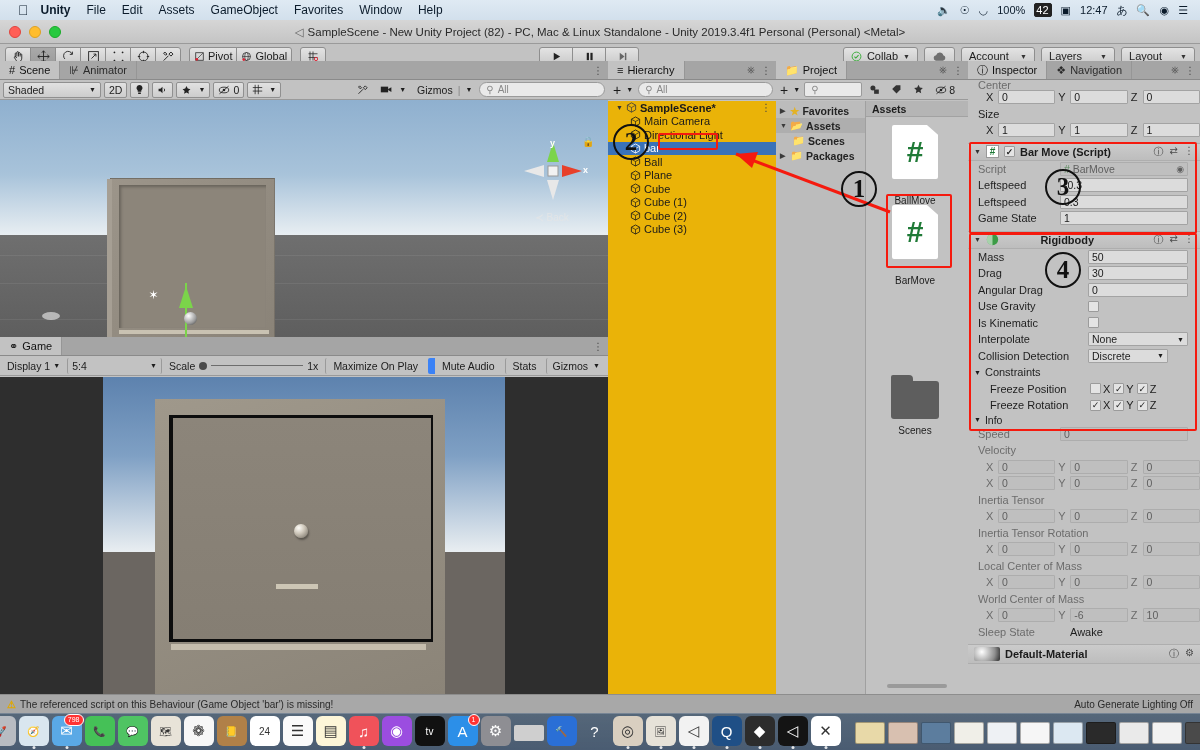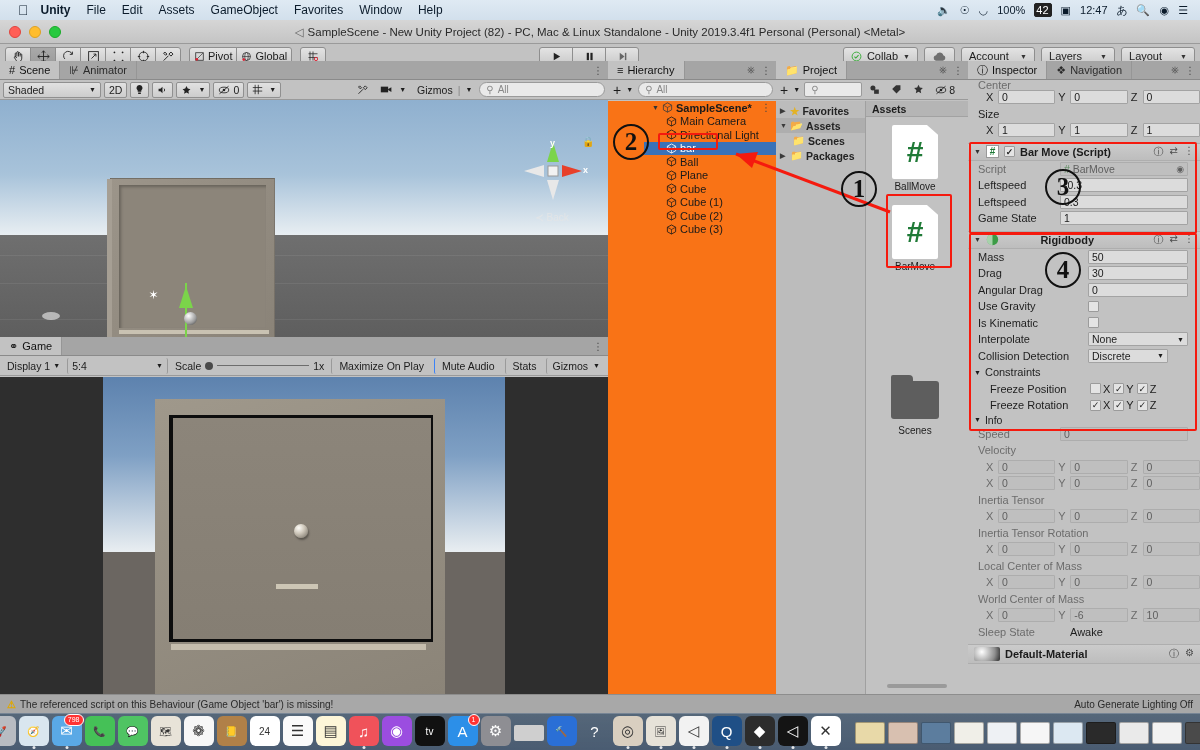--- a/index.html
+++ b/index.html
@@ -183,21 +183,21 @@
     position:absolute; left:139px; top:125px; width:14px; height:14px; border-radius:50%;
     background:radial-gradient(circle at 34% 28%, #fdfcf8 0%, #cfc8bb 40%, #6e685e 100%);
     box-shadow: 1px 2px 2px rgba(0,0,0,0.35);
   }
   .g-bar {
     position:absolute; left:121px; top:185px; width:42px; height:5px; background:#cdc6b5;
   }
 
   
   #hierarchy { left:608px; top:61px; width:168px; height:633px; }
-  .h-list { position:absolute; left:0; top:40px; right:0; bottom:0; background:#f97316;padding-left:36px; }
+  .h-list { position:absolute; left:0; top:40px; right:0; bottom:0; background:#eab308; }
   .h-row {
     height:13.5px; display:flex; align-items:center; gap:3px; padding-left:8px;
     font-size:11px; white-space:nowrap; color:#1a1a1a;
   }
   .h-row.indent1 { padding-left:22px; }
   .h-row.selected { background:#3a72b8; color:#fff; }
   .h-row .tri { font-size:7px; color:#333; width:7px; }
   .cube-ico { width:11px; height:11px; flex:0 0 11px; }
   .h-row .menudots { margin-left:auto; padding-right:5px; color:#444; font-size:10px; }
 
@@ -211,21 +211,21 @@
   }
   .p-trow.sel { background:#aeaeae; }
   .p-trow.sub { padding-left:16px; }
   .p-trow .tri { width:7px; font-size:7px; color:#3a3a3a; }
   .p-grid { flex:1; position:relative; }
   .p-header {
     height:16px; background:#b5b5b5; border-bottom:1px solid #a2a2a2;
     display:flex; align-items:center; padding-left:6px; font-size:10.5px; font-weight:bold;
   }
   .p-item { position:absolute; width:70px; text-align:center; }
-  .p-item .cap { font-size:10px; color:#1c1c1c; margin-top:2px; white-space:nowrap; }
+  .p-item .cap { font-size:10px; color:#1c1c1c; margin-top:16px; white-space:nowrap; }
   .script-ico {
     width:46px; height:54px; margin:0 auto; background:#fff; position:relative;
     border-radius:2px; clip-path: polygon(0 0, 76% 0, 100% 18%, 100% 100%, 0 100%);
     display:flex; align-items:center; justify-content:center;
   }
   .script-ico span { color:#1f7a37; font-size:30px; font-weight:bold; line-height:1; }
   .folder-ico {
     width:48px; height:38px; margin:0 auto; background:#5e5e5e; border-radius:0 3px 3px 3px;
     position:relative;
   }
@@ -612,21 +612,21 @@
       </div>
       <div class="sbtn flat" style="gap:4px">
         <span>Scale</span>
         <span style="display:inline-block;width:8px;height:8px;border-radius:50%;background:#4a4a4a"></span>
         <span style="display:inline-block;width:92px;height:1px;background:#6d6d6d"></span>
         <span>1x</span>
       </div>
       <div class="sbtn flat" style="border-left:1px solid #9a9a9a; padding:0 7px">
         <span>Maximize On Play</span>
       </div>
-      <div class="sbtn flat" style="border-left:1px solid #3b82f6; padding:0 7px">
+      <div class="sbtn flat" style="border-left:7px solid #3b82f6; padding:0 7px">
         <span>Mute Audio</span>
       </div>
       <div class="sbtn flat" style="border-left:1px solid #9a9a9a; padding:0 7px">
         <span>Stats</span>
       </div>
       <div class="sbtn flat" style="border-left:1px solid #9a9a9a; padding:0 5px; gap:5px">
         <span>Gizmos</span>
         <span class="caret" style="font-size:7px">▼</span>
       </div>
     </div>

